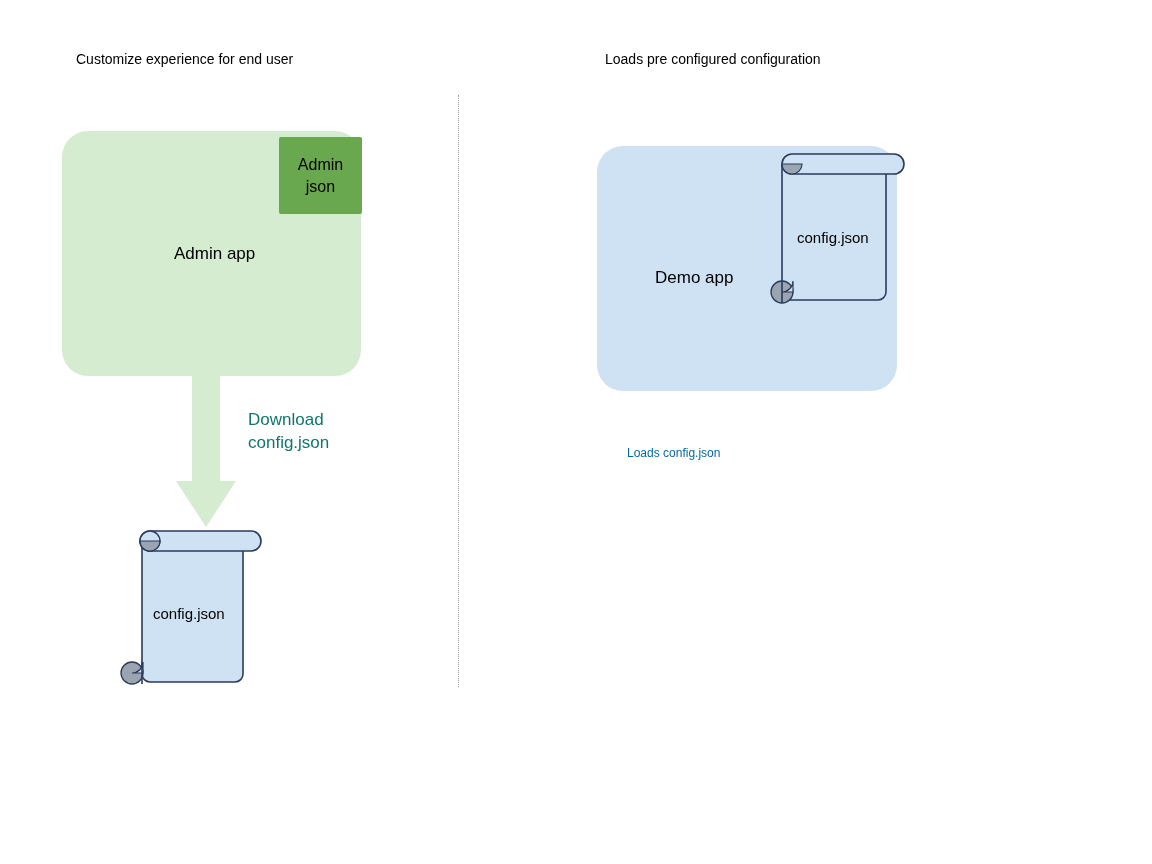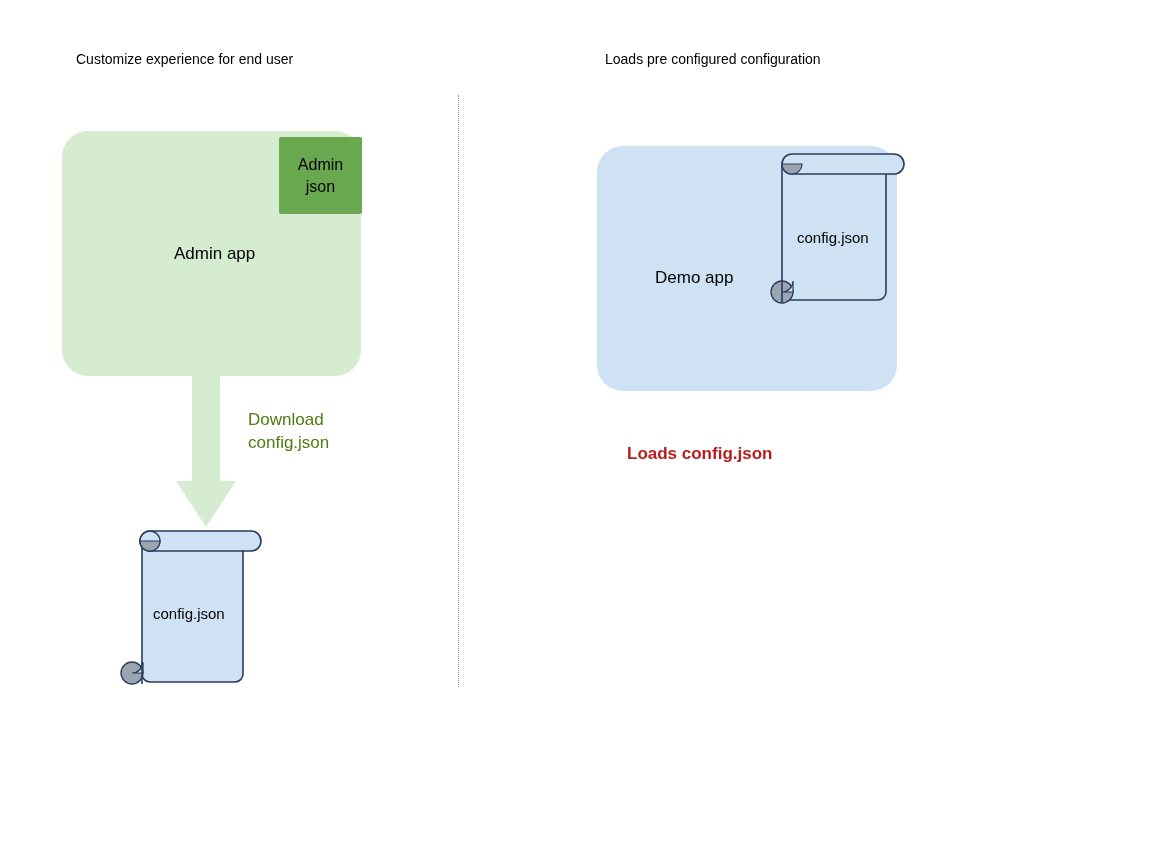--- a/index.html
+++ b/index.html
@@ -103,21 +103,21 @@
     top: 368px;
     width: 62px;
     height: 160px;
   }
   .arrow-label {
     position: absolute;
     left: 248px;
     top: 408px;
     font-size: 17px;
     line-height: 23px;
-    color: #4d7c0f;
+    color: #0f766e;
     white-space: nowrap;
   }
 
   
   .scroll-wrap { position: absolute; }
   .scroll-label {
     position: absolute;
     font-size: 15px;
     line-height: 18px;
     white-space: nowrap;
@@ -128,25 +128,24 @@
   .scroll-left .scroll-label { left: 35px; top: 77px; }
 
   .scroll-right { left: 770px; top: 152px; width: 142px; height: 156px; }
   .scroll-right .scroll-label { left: 27px; top: 77px; }
 
   
   .loads-caption {
     position: absolute;
     left: 627px;
     top: 443px;
-    font-size: 17px;
+    font-size: 12px;
     line-height: 21px;
     white-space: nowrap;
-    color: #b91c1c;
-    font-weight: bold;
+    color: #0369a1;
   }
 </style>
 </head>
 <body>
 
 <div class="canvas">
 
   <div class="col-title abs" style="left:76px; top:49px;">Customize experience for end user</div>
 
   <div class="col-title abs" style="left:605px; top:49px;">Loads pre configured configuration</div>

